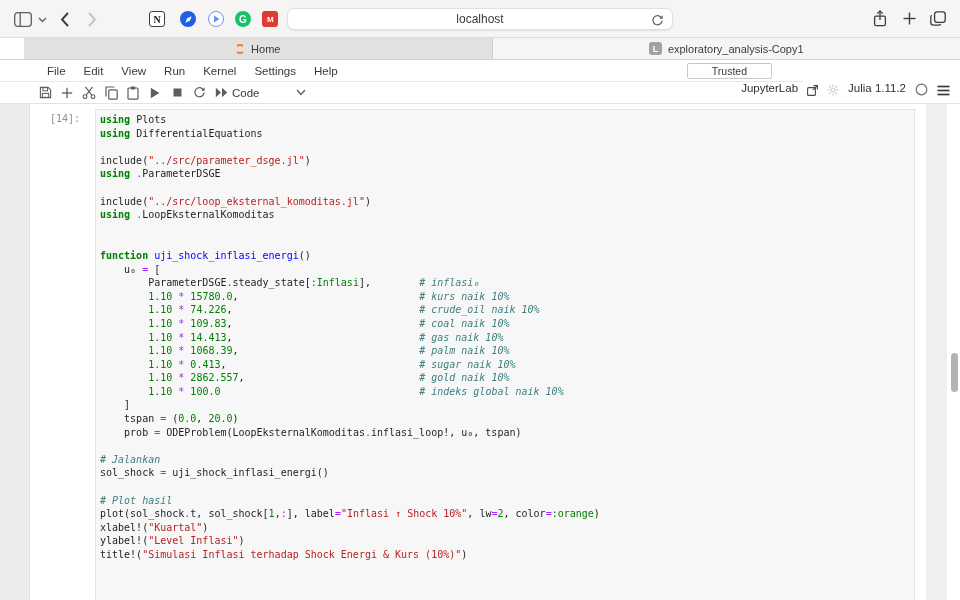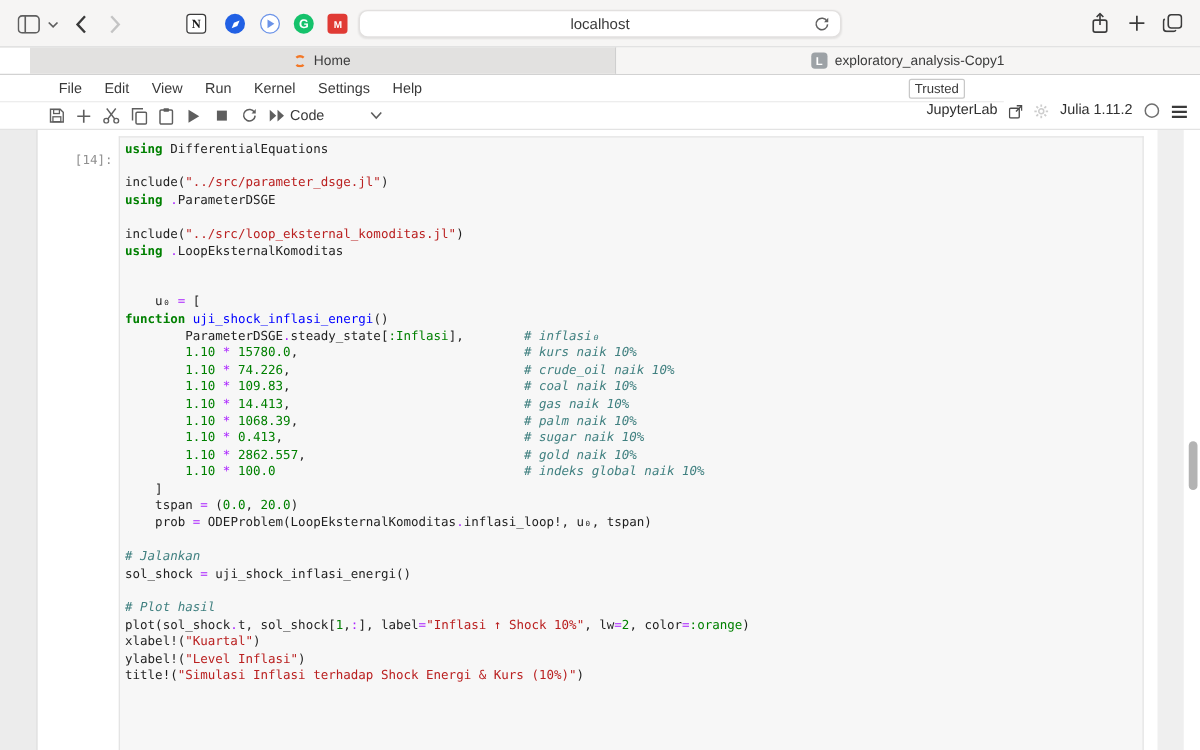--- a/index.html
+++ b/index.html
@@ -23,34 +23,34 @@
   .tabbar { position:absolute; left:0; top:38px; width:960px; height:22px; display:flex; border-bottom:1px solid #d2d2d2;padding-left:24px; }
   .stab { flex:1; display:flex; align-items:center; justify-content:center; gap:6px; font-size:11px; color:#3c3c3c; }
   .stab.inactive { background:#e2e1e0; border-right:1px solid #cfcfcf; }
   .stab.active { background:#f6f5f4; }
   .jup-ring { width:10px; height:10px; border-radius:50%; border:2.4px solid #f37726; border-left-color:transparent; border-right-color:transparent; }
   .l-badge { width:13px; height:13px; background:#9da2a6; border-radius:3px; color:#fff; font-size:9px; font-weight:bold; display:flex; align-items:center; justify-content:center; }
 
   
   .menubar { position:absolute; left:0; top:60px; width:803px; height:22px; background:#fff; border-bottom:1px solid #e7e7e7; display:flex; align-items:center; padding-left:38px; }
   .menu-item { font-size:11.5px; color:#3a3a3a; padding:0 9px; cursor:default; }
-  .trusted { position:absolute; right:31px; top:3px; font-size:10.5px; color:#3a3a3a; border:1px solid #c8c8c8; border-radius:2px; padding:1px 4px; background:#fff; }
+  .trusted { position:absolute; right:31px; top:3px; font-size:10.5px; color:#3a3a3a; border:1px solid #c8c8c8; border-radius:2px; padding:1px 24px; background:#fff; }
 
   
   .nbtoolbar { position:absolute; left:0; top:82px; width:960px; height:22px; background:#fff; border-bottom:1px solid #e3e3e3; display:flex; align-items:center; padding-left:34px; }
   .nt-btn { width:22px; height:18px; display:flex; align-items:center; justify-content:center; }
   .cell-type { display:flex; align-items:center; width:74px; justify-content:space-between; }
   .cell-type-label { font-size:11.5px; color:#3a3a3a; }
   .nt-right { position:absolute; right:10px; top:0; height:22px; display:flex; align-items:flex-start; gap:9px; }
   .nt-right .lbl { font-size:11.5px; color:#2f2f2f; }
 
   
   .content { position:absolute; left:0; top:104px; width:960px; height:496px; background:#ffffff; }
   .left-strip { position:absolute; left:0; top:0; width:30px; height:496px; background:#ececec; border-right:1px solid #e0e0e0; }
-  .prompt { position:absolute; left:50px; top:19px; width:40px; text-align:right; font-family:"DejaVu Sans Mono", monospace; font-size:10px; color:#8f8f8f; }
+  .prompt { position:absolute; left:50px; top:9px; width:40px; text-align:left; font-family:"DejaVu Sans Mono", monospace; font-size:10px; color:#8f8f8f; }
   .editor { position:absolute; left:95px; top:5px; width:820px; height:491px; background:#f7f7f7; border:1px solid #e4e4e4; border-bottom:none; padding:3px 6px 6px 4px; overflow:hidden; }
   .code { font-family:"DejaVu Sans Mono", monospace; font-size:10px; line-height:13.6px; }
   .cl { white-space:pre; }
   .tk-k { color:#008000; font-weight:bold; }
   .tk-d { color:#0000ff; }
   .tk-n { color:#008000; }
   .tk-o { color:#aa22ff; }
   .tk-c { color:#408080; font-style:italic; }
   .tk-s { color:#ba2121; }
   .tk-t { color:#1f1f1f; }
@@ -260,31 +260,32 @@
           </svg>
       </span>
     </span>
   </div>
 
   <div class="content">
     <div class="left-strip"></div>
     <div class="prompt">[14]:</div>
     <div class="editor">
       <div class="code">
+          <div class="cl"><span class="tk-k">using</span><span class="tk-t"> Plots</span></div>
           <div class="cl"><span class="tk-k">using</span><span class="tk-t"> DifferentialEquations</span></div>
           <div class="cl">&nbsp;</div>
           <div class="cl"><span class="tk-t">include(</span><span class="tk-s">"../src/parameter_dsge.jl"</span><span class="tk-t">)</span></div>
           <div class="cl"><span class="tk-k">using</span><span class="tk-t"> </span><span class="tk-o">.</span><span class="tk-t">ParameterDSGE</span></div>
           <div class="cl">&nbsp;</div>
           <div class="cl"><span class="tk-t">include(</span><span class="tk-s">"../src/loop_eksternal_komoditas.jl"</span><span class="tk-t">)</span></div>
           <div class="cl"><span class="tk-k">using</span><span class="tk-t"> </span><span class="tk-o">.</span><span class="tk-t">LoopEksternalKomoditas</span></div>
           <div class="cl">&nbsp;</div>
           <div class="cl">&nbsp;</div>
+          <div class="cl"><span class="tk-k">function</span><span class="tk-t"> </span><span class="tk-d">uji_shock_inflasi_energi</span><span class="tk-t">()</span></div>
           <div class="cl"><span class="tk-t">    u₀ </span><span class="tk-o">=</span><span class="tk-t"> [</span></div>
-          <div class="cl"><span class="tk-k">function</span><span class="tk-t"> </span><span class="tk-d">uji_shock_inflasi_energi</span><span class="tk-t">()</span></div>
           <div class="cl"><span class="tk-t">        ParameterDSGE</span><span class="tk-o">.</span><span class="tk-t">steady_state[</span><span class="tk-n">:Inflasi</span><span class="tk-t">],        </span><span class="tk-c"># inflasi₀</span></div>
           <div class="cl"><span class="tk-t">        </span><span class="tk-n">1.10</span><span class="tk-t"> </span><span class="tk-o">*</span><span class="tk-t"> </span><span class="tk-n">15780.0</span><span class="tk-t">,                              </span><span class="tk-c"># kurs naik 10%</span></div>
           <div class="cl"><span class="tk-t">        </span><span class="tk-n">1.10</span><span class="tk-t"> </span><span class="tk-o">*</span><span class="tk-t"> </span><span class="tk-n">74.226</span><span class="tk-t">,                               </span><span class="tk-c"># crude_oil naik 10%</span></div>
           <div class="cl"><span class="tk-t">        </span><span class="tk-n">1.10</span><span class="tk-t"> </span><span class="tk-o">*</span><span class="tk-t"> </span><span class="tk-n">109.83</span><span class="tk-t">,                               </span><span class="tk-c"># coal naik 10%</span></div>
           <div class="cl"><span class="tk-t">        </span><span class="tk-n">1.10</span><span class="tk-t"> </span><span class="tk-o">*</span><span class="tk-t"> </span><span class="tk-n">14.413</span><span class="tk-t">,                               </span><span class="tk-c"># gas naik 10%</span></div>
           <div class="cl"><span class="tk-t">        </span><span class="tk-n">1.10</span><span class="tk-t"> </span><span class="tk-o">*</span><span class="tk-t"> </span><span class="tk-n">1068.39</span><span class="tk-t">,                              </span><span class="tk-c"># palm naik 10%</span></div>
           <div class="cl"><span class="tk-t">        </span><span class="tk-n">1.10</span><span class="tk-t"> </span><span class="tk-o">*</span><span class="tk-t"> </span><span class="tk-n">0.413</span><span class="tk-t">,                                </span><span class="tk-c"># sugar naik 10%</span></div>
           <div class="cl"><span class="tk-t">        </span><span class="tk-n">1.10</span><span class="tk-t"> </span><span class="tk-o">*</span><span class="tk-t"> </span><span class="tk-n">2862.557</span><span class="tk-t">,                             </span><span class="tk-c"># gold naik 10%</span></div>
           <div class="cl"><span class="tk-t">        </span><span class="tk-n">1.10</span><span class="tk-t"> </span><span class="tk-o">*</span><span class="tk-t"> </span><span class="tk-n">100.0</span><span class="tk-t">                                 </span><span class="tk-c"># indeks global naik 10%</span></div>
           <div class="cl"><span class="tk-t">    ]</span></div>

